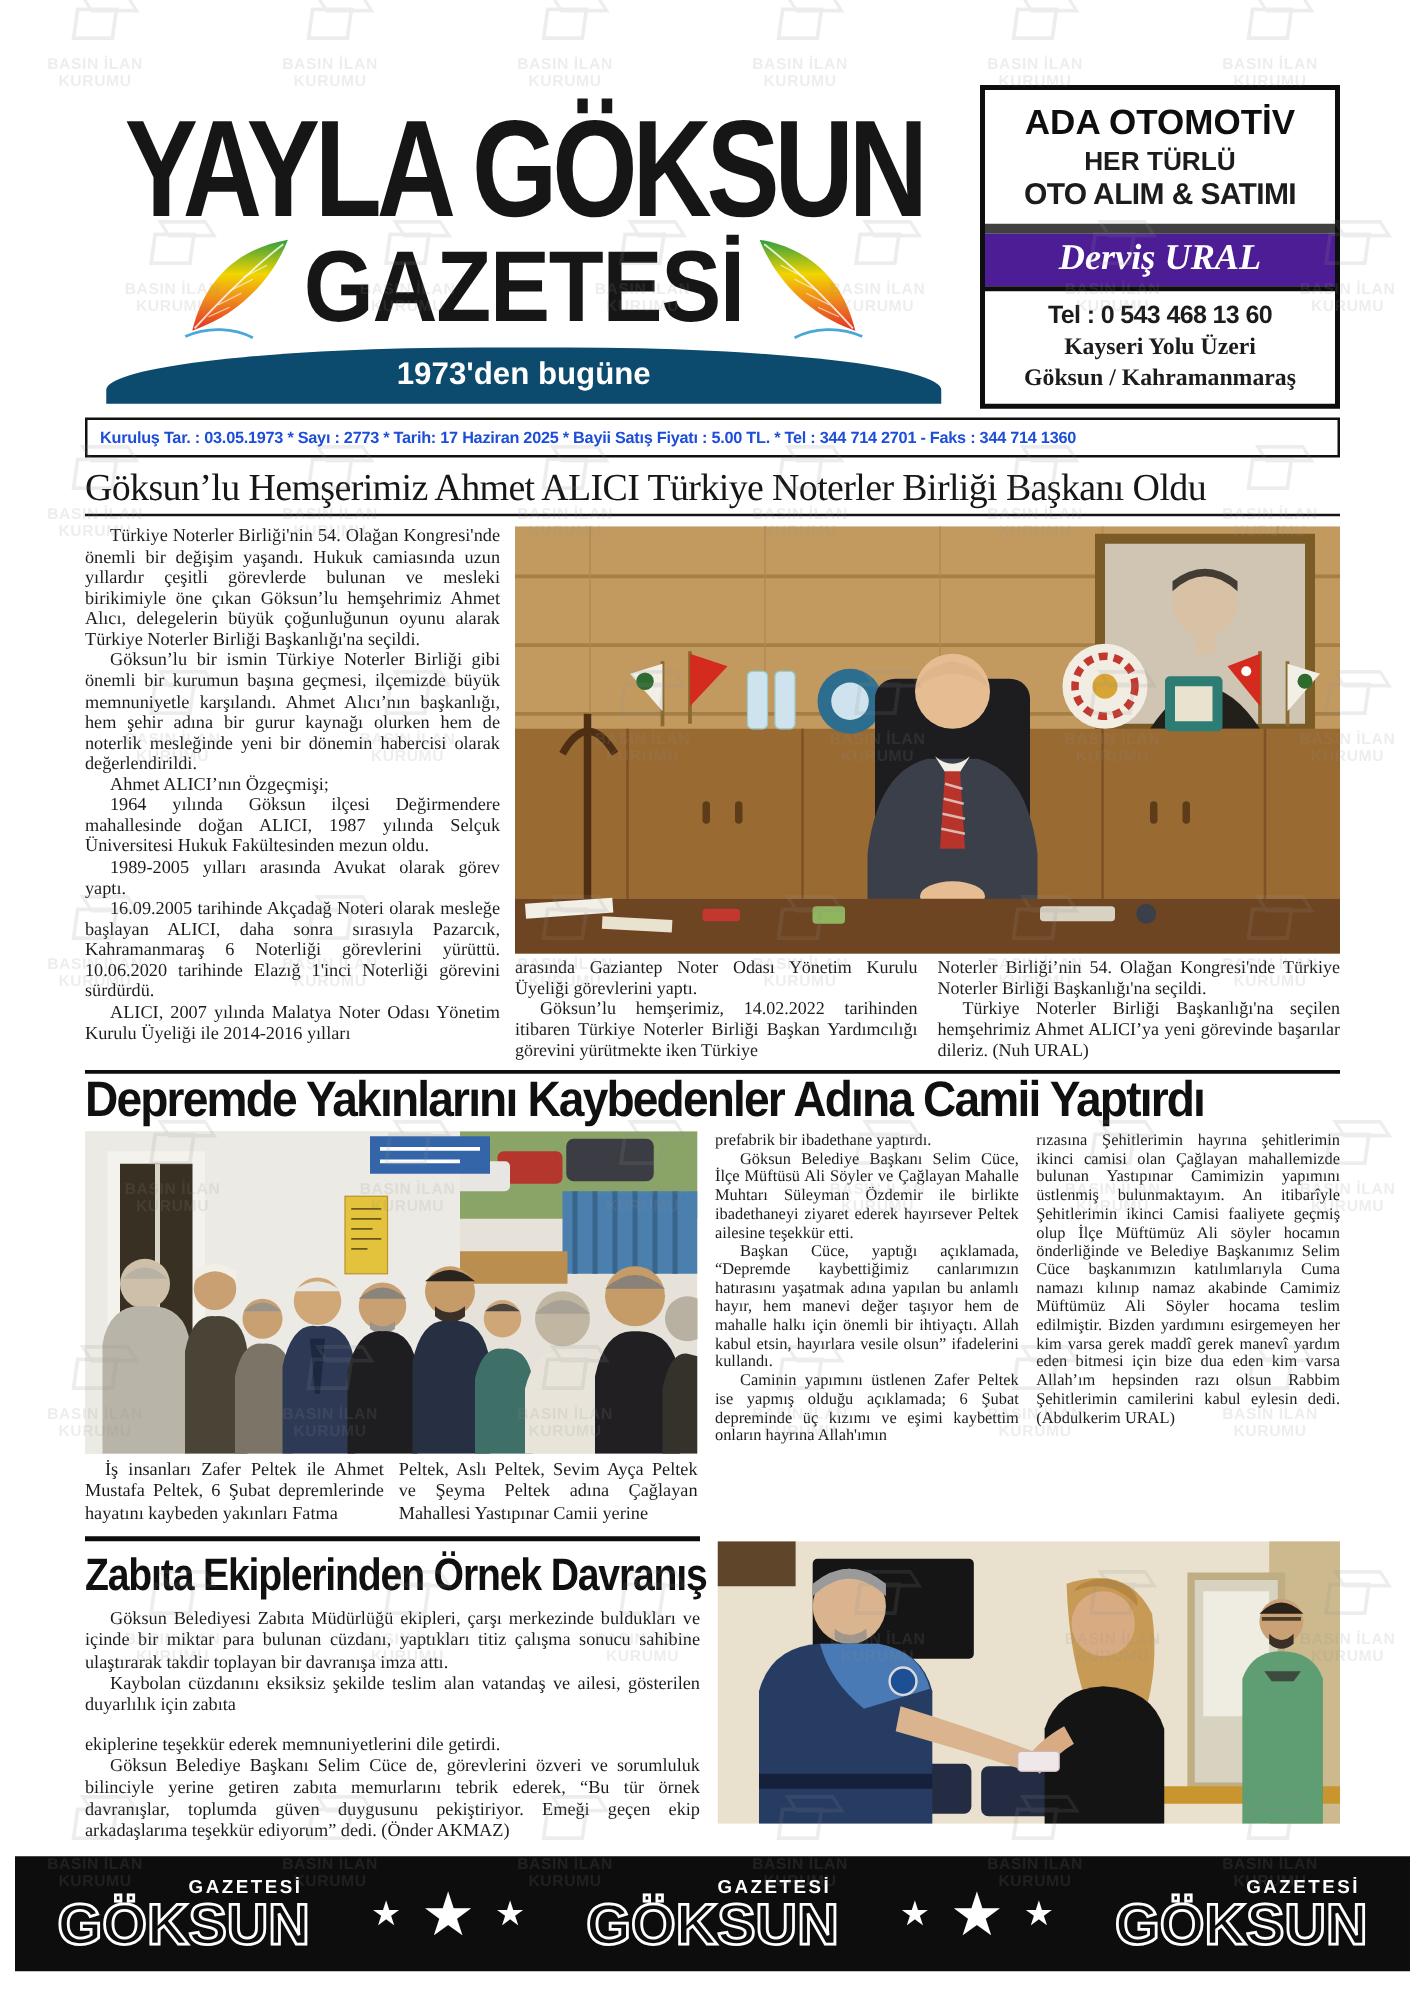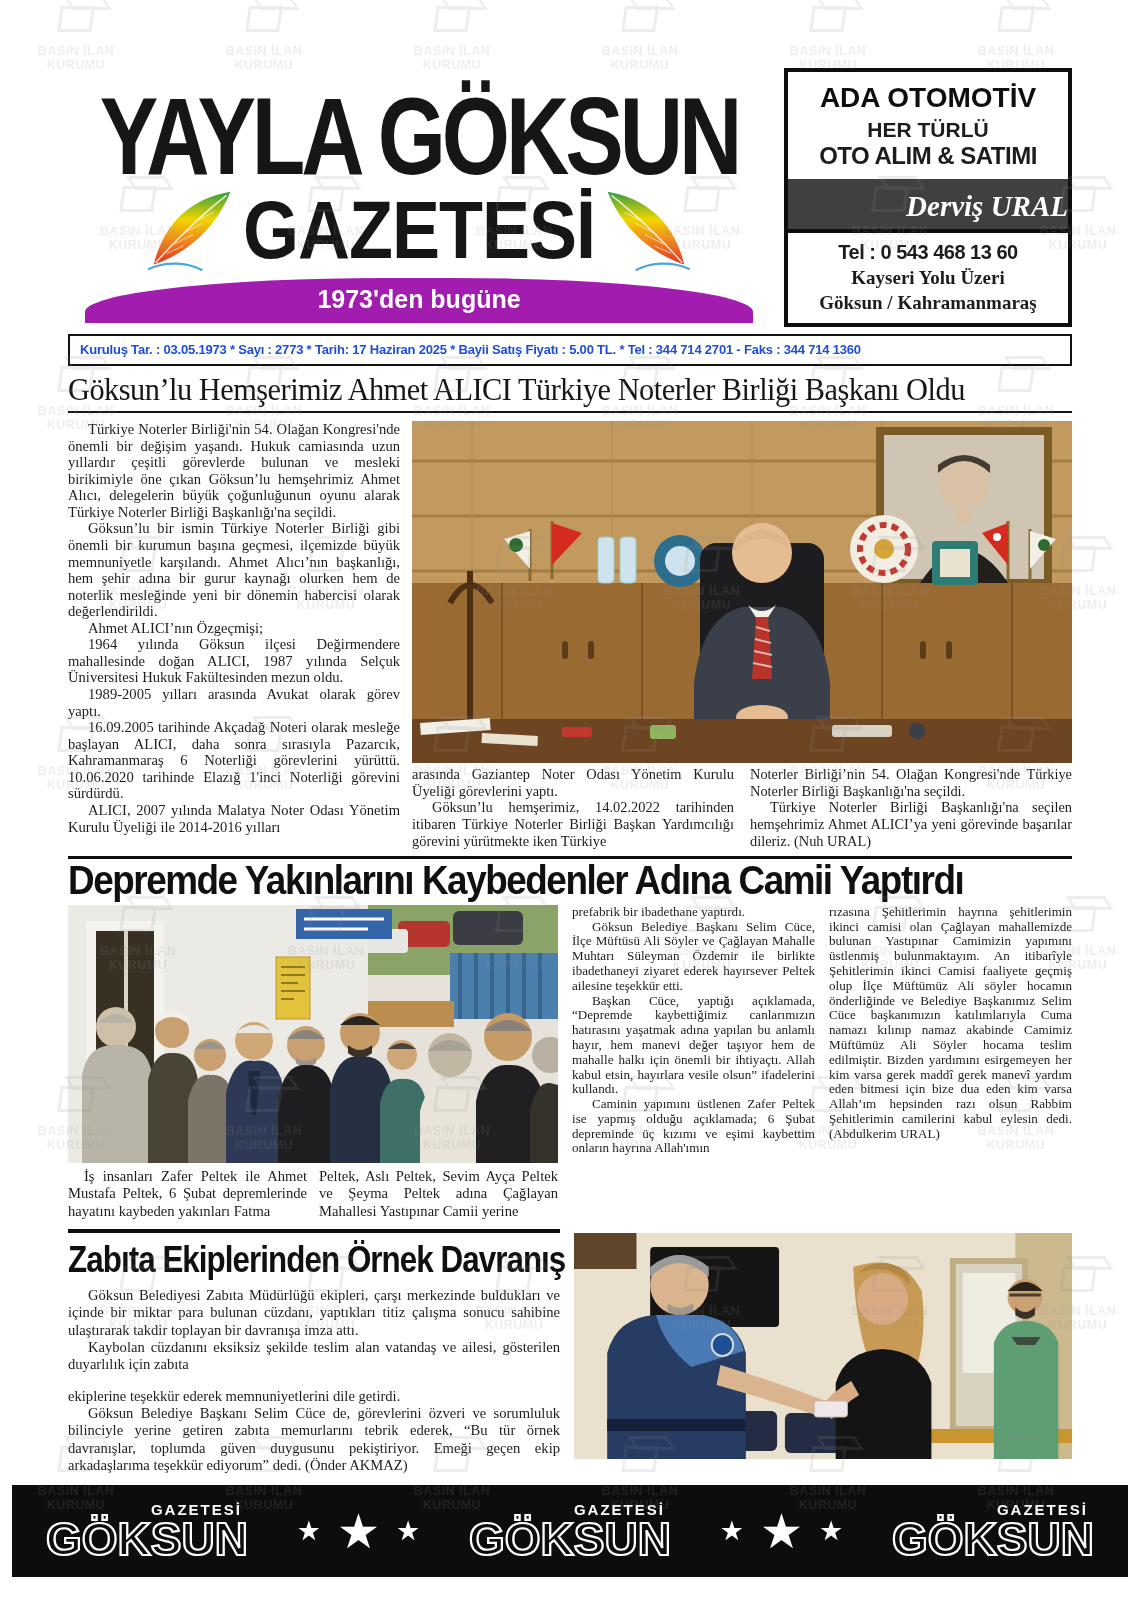--- a/index.html
+++ b/index.html
@@ -21,33 +21,33 @@
   
   .header { display:flex; gap:14px; align-items:flex-start; }
   .masthead { width:702px; text-align:center; }
   .mh-title1 { font-family:"Liberation Sans", sans-serif; font-weight:800; color:#161616;
                font-size:86px; letter-spacing:-4px; line-height:.95;
                transform:scale(1.02,1.28); transform-origin:center top; padding-top:16px; white-space:nowrap; }
   .mh-row { display:flex; align-items:center; justify-content:center; gap:2px; margin-top:26px; }
   .mh-title2 { font-family:"Liberation Sans", sans-serif; font-weight:800; color:#161616;
                font-size:72px; letter-spacing:-1px; line-height:1; transform:scaleY(1.12); }
   .mh-feather { width:96px; height:84px; flex:0 0 auto; }
-  .mh-tagline { width:668px; margin:6px auto 0 auto; background:#a21caf; color:#fff;
+  .mh-tagline { width:668px; margin:6px auto 0 auto; background:#0c4a6e; color:#fff;
                 border-radius:300px 300px 0 0 / 34px 34px 0 0;
                 font-family:"Liberation Sans", sans-serif; font-weight:700; font-size:25px;
                 padding:7px 0 9px 0; }
   
   .adbox { width:288px; border:4px solid #0e0e0e; background:#fff; margin-top:4px;
            font-family:"Liberation Sans", sans-serif; text-align:center; }
   .ad-top { padding:10px 4px 9px 4px; border-bottom:8px solid #404040; }
   .ad-l1 { font-size:28px; font-weight:800; letter-spacing:0; color:#0e0e0e; }
   .ad-l2 { font-size:21px; font-weight:800; margin-top:4px; }
   .ad-l3 { font-size:24px; font-weight:800; letter-spacing:-.5px; }
-  .ad-owner { background:#404040; color:#fff; font-family:"Liberation Serif", serif;
-              font-style:italic; font-weight:700; font-size:29px; padding:3px 0 6px 0;text-align:right; }
+  .ad-owner { background:#4c1d95; color:#fff; font-family:"Liberation Serif", serif;
+              font-style:italic; font-weight:700; font-size:29px; padding:3px 0 6px 0; }
   .ad-bottom { border-top:4px solid #0e0e0e; padding:8px 2px 9px 2px; }
   .ad-phone { font-size:20px; font-weight:800; letter-spacing:-.5px; }
   .ad-addr { font-family:"Liberation Serif", serif; font-weight:700; font-size:19px; margin-top:3px; }
   
   .infobar { margin-top:7px; border:2.5px solid #111; padding:6px 8px 7px 10px;
              font-family:"Liberation Sans", sans-serif; font-weight:700; font-size:13px;
              letter-spacing:-.2px; white-space:nowrap; color:#1d4ed8; }
   
   .hl1 { margin-top:7px; font-family:"Liberation Serif", serif; font-weight:500;
          font-size:30.5px; letter-spacing:-.5px; white-space:nowrap; color:#161616;

